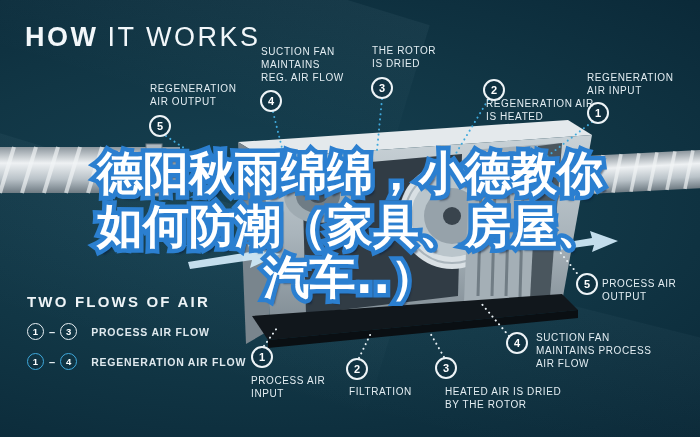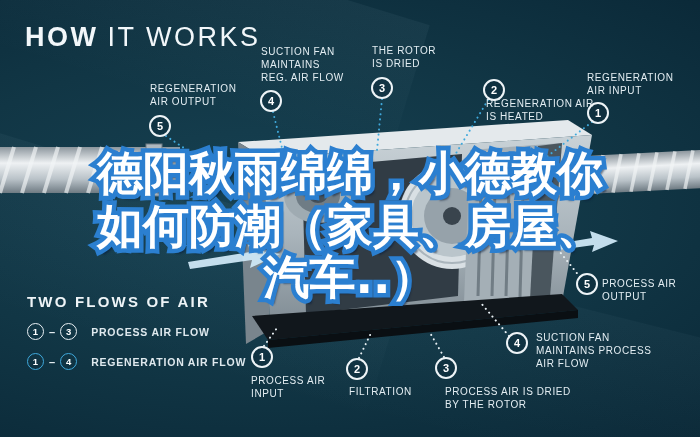--- a/index.html
+++ b/index.html
@@ -192,21 +192,21 @@
 INPUT</div>
 
   <div class="badge" style="left:346px;top:358px;">
       <span>2</span>
     </div>
   <div class="lbl" style="left:349px;top:385px;">FILTRATION</div>
 
   <div class="badge" style="left:435px;top:357px;">
       <span>3</span>
     </div>
-  <div class="lbl" style="left:445px;top:385px;">PROCESS AIR IS DRIED
+  <div class="lbl" style="left:445px;top:385px;">HEATED AIR IS DRIED
 BY THE ROTOR</div>
 
   <div class="badge" style="left:506px;top:332px;">
       <span>4</span>
     </div>
   <div class="lbl" style="left:536px;top:331px;">SUCTION FAN
 MAINTAINS PROCESS
 AIR FLOW</div>
 
   <div class="badge" style="left:576px;top:273px;">

